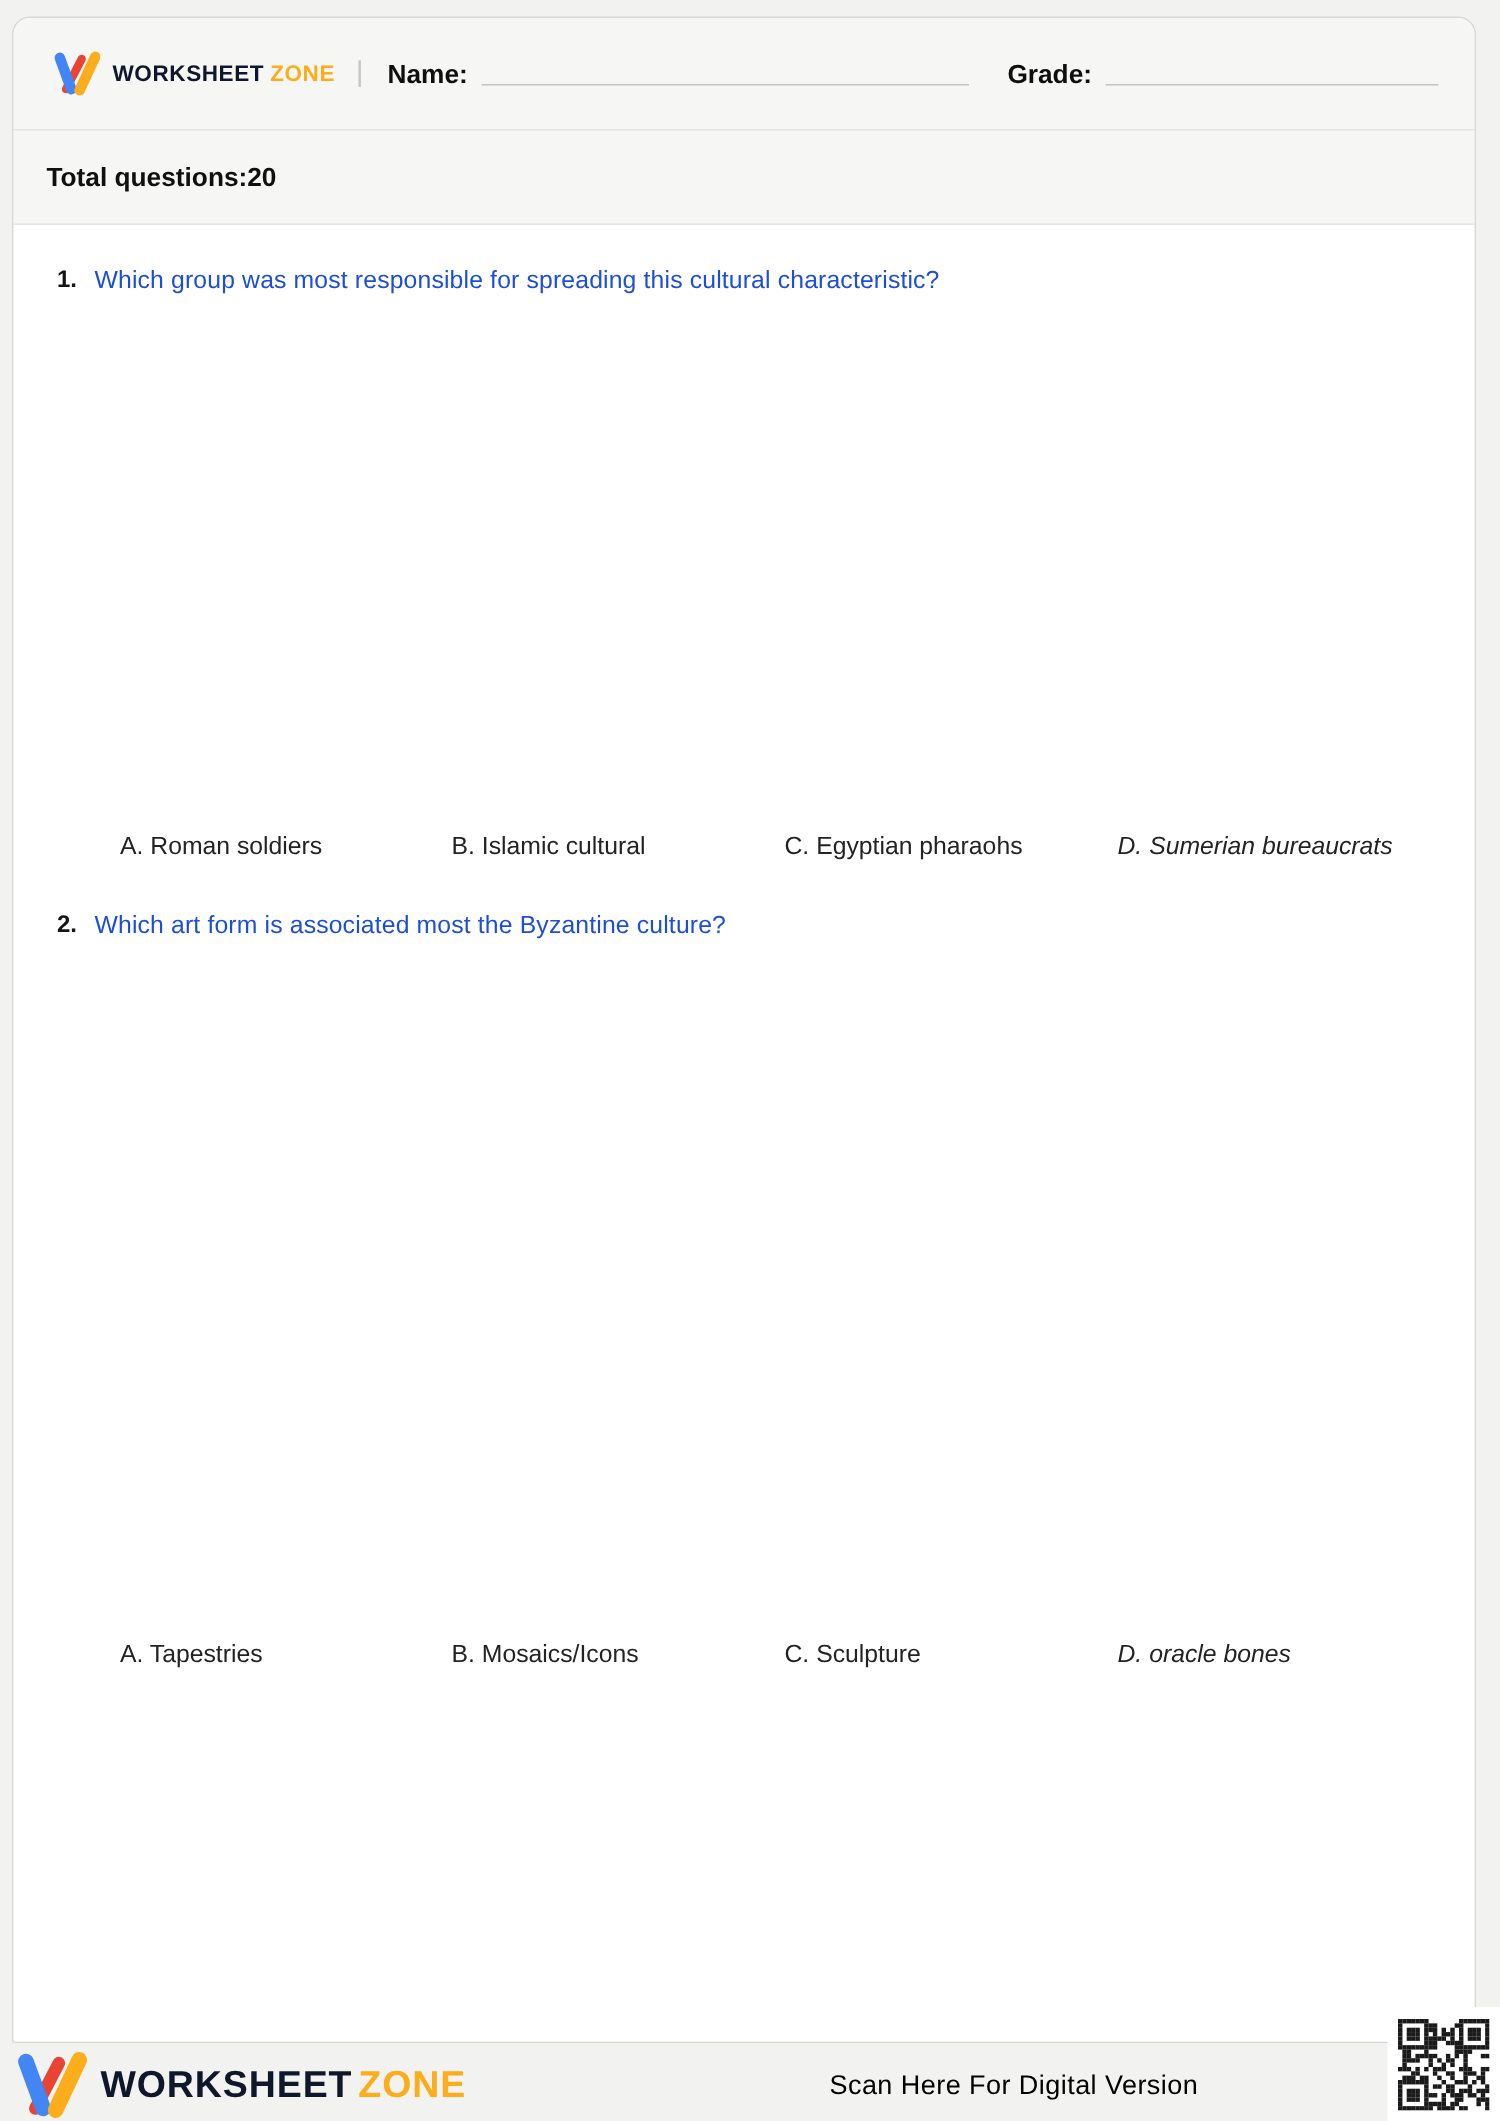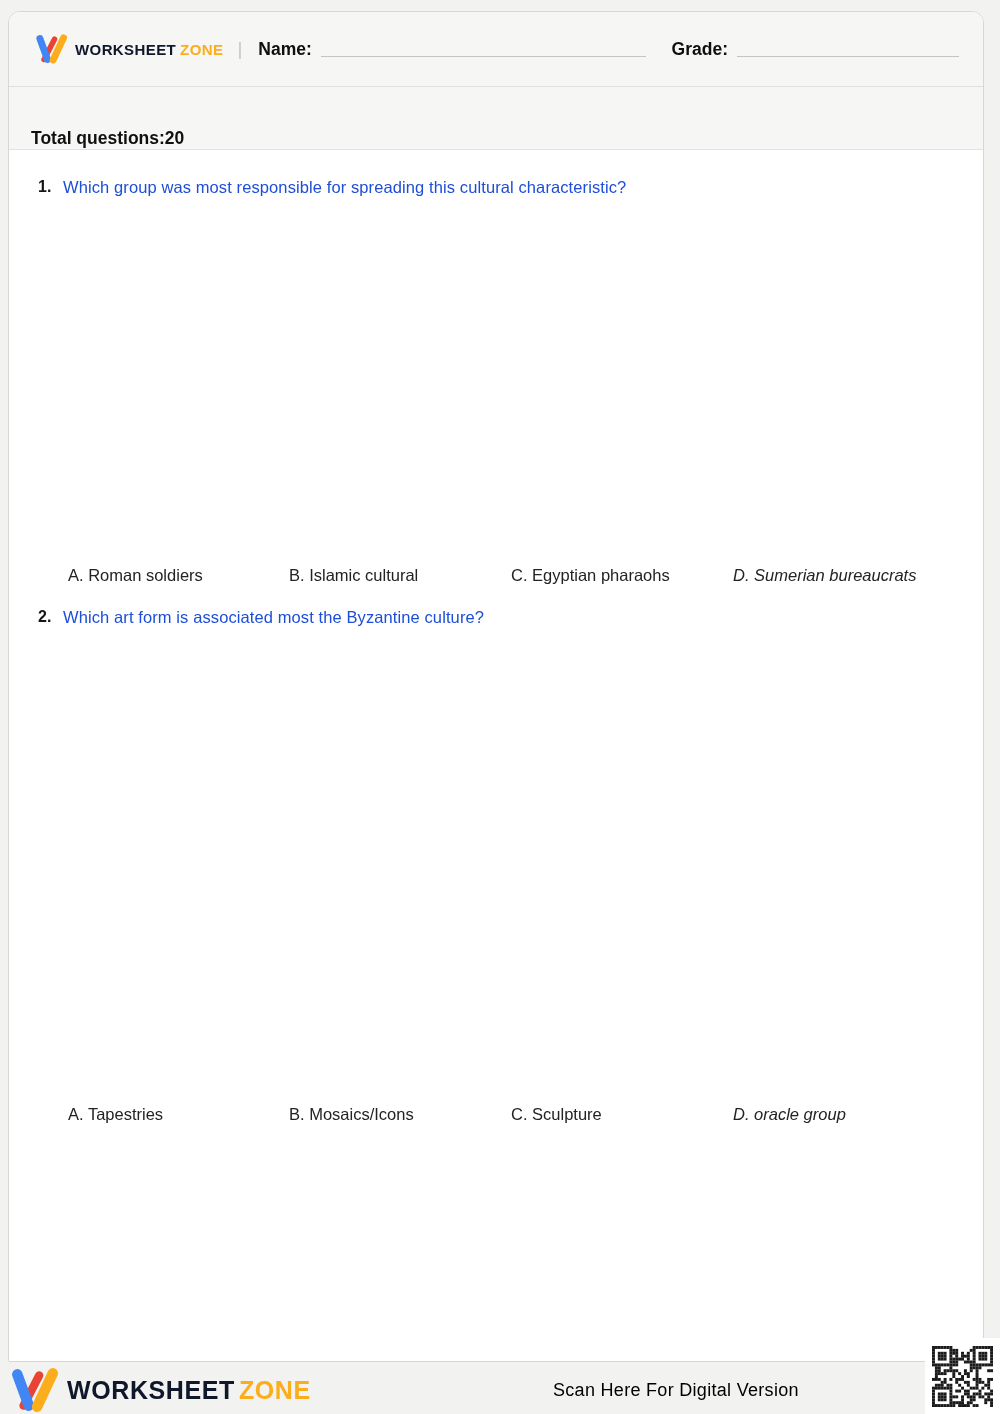--- a/index.html
+++ b/index.html
@@ -42,34 +42,34 @@
 
   .field-label { font-weight:bold; font-size:17.5px; color:#0f0f0f; white-space:nowrap; }
   .fill-line { border-bottom:1px solid #c4c4c2; height:14px; }
   .name-line { flex:1 1 auto; margin:0 26px 0 9px; }
   .grade-line { width:222px; margin-left:9px; flex:0 0 auto; }
 
   .total-row {
     height:63px;
     background:#f6f6f4;
     border-bottom:1px solid #e3e3e1;
-    display:flex; align-items:flex-end;
+    display:flex; align-items:center;
     padding-left:22px;
     box-sizing:border-box;
   }
   .total-label { font-weight:bold; font-size:17.5px; color:#101010; }
   .total-value { font-weight:bold; font-size:17.5px; color:#101010; }
 
   .content-area { position:relative; background:#ffffff; height:1212px; }
 
   .question { position:absolute; left:29px; right:20px; display:flex; align-items:flex-start; }
   .q-num { font-weight:bold; font-size:16px; color:#151515; width:25px; flex:0 0 auto; }
   .q-text { font-size:16.5px; color:#1d4ed8; letter-spacing:0.1px; }
 
-  .options-row { position:absolute; left:4px; right:0; height:22px;margin-top:11px; }
+  .options-row { position:absolute; left:16px; right:0; height:22px; }
   .option { position:absolute; font-size:16.5px; color:#232323; white-space:nowrap; }
   .opt-a { left:55px; } .opt-b { left:276px; } .opt-c { left:498px;text-align:center; } .opt-d { left:720px;font-style:italic; }
 
   .q1 { top:28px; }
   .q1-opts { top:405px; }
   .q2 { top:458px; }
   .q2-opts { top:944px; }
 
   
   .footer-logo {
@@ -131,21 +131,21 @@
     </div>
 
     <div class="question q2">
       <span class="q-num">2.</span>
       <span class="q-text">Which art form is associated most the Byzantine culture?</span>
     </div>
     <div class="options-row q2-opts">
       <span class="option opt-a">A. Tapestries</span>
       <span class="option opt-b">B. Mosaics/Icons</span>
       <span class="option opt-c">C. Sculpture</span>
-      <span class="option opt-d">D. oracle group</span>
+      <span class="option opt-d">D. oracle bones</span>
     </div>
 
   </div>
 </div>
 
 <div class="footer-logo">
   <svg width="48" height="44" viewBox="0 0 46 42">
     <line x1="28" y1="7" x2="13" y2="36" stroke="#E94335" stroke-width="8" stroke-linecap="round"></line>
     <line x1="7" y1="6" x2="18" y2="36" stroke="#4285F4" stroke-width="10" stroke-linecap="round"></line>
     <line x1="41" y1="5" x2="26" y2="37" stroke="#FBAD1B" stroke-width="10" stroke-linecap="round"></line>

